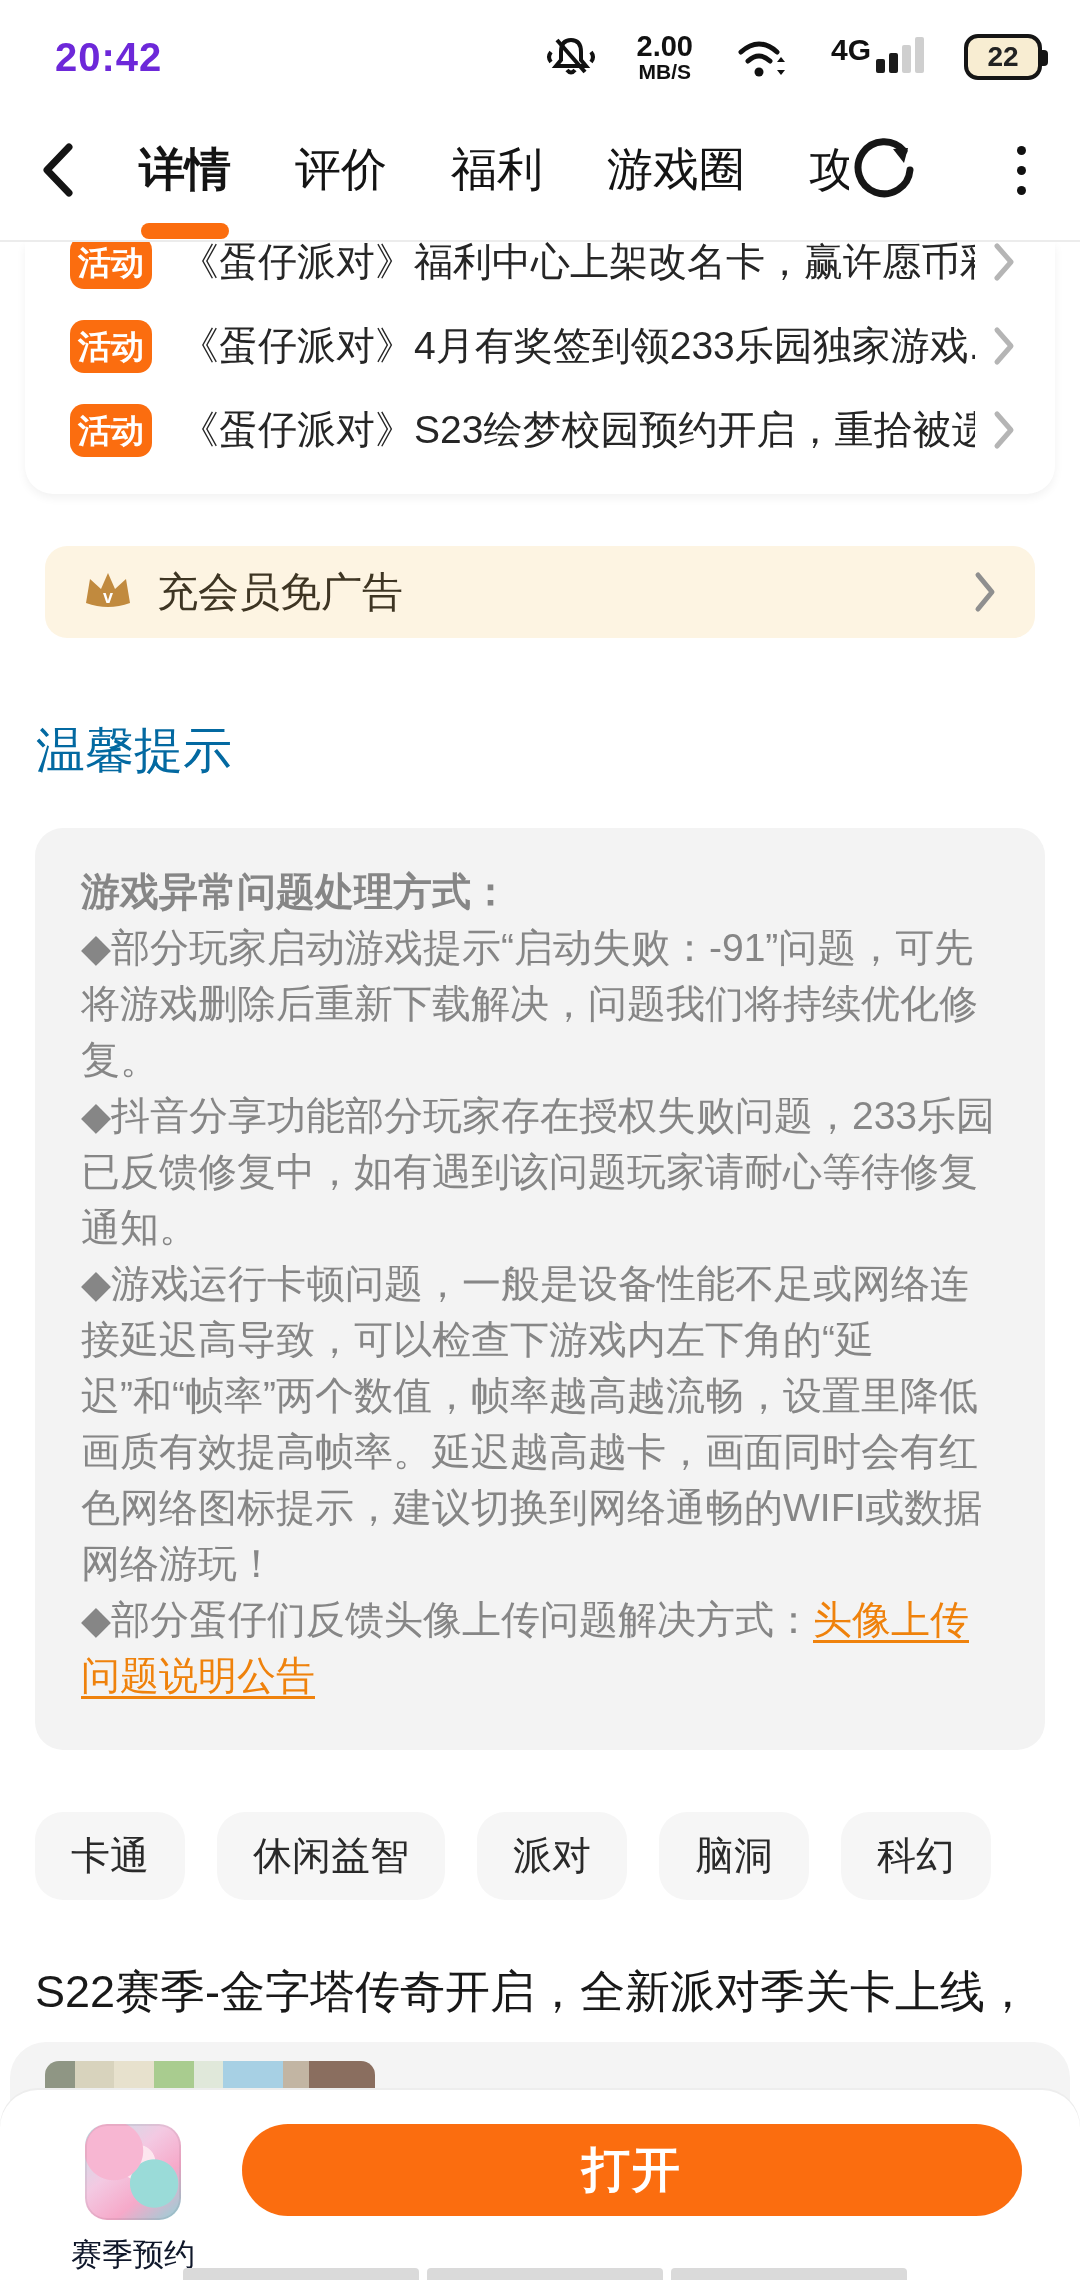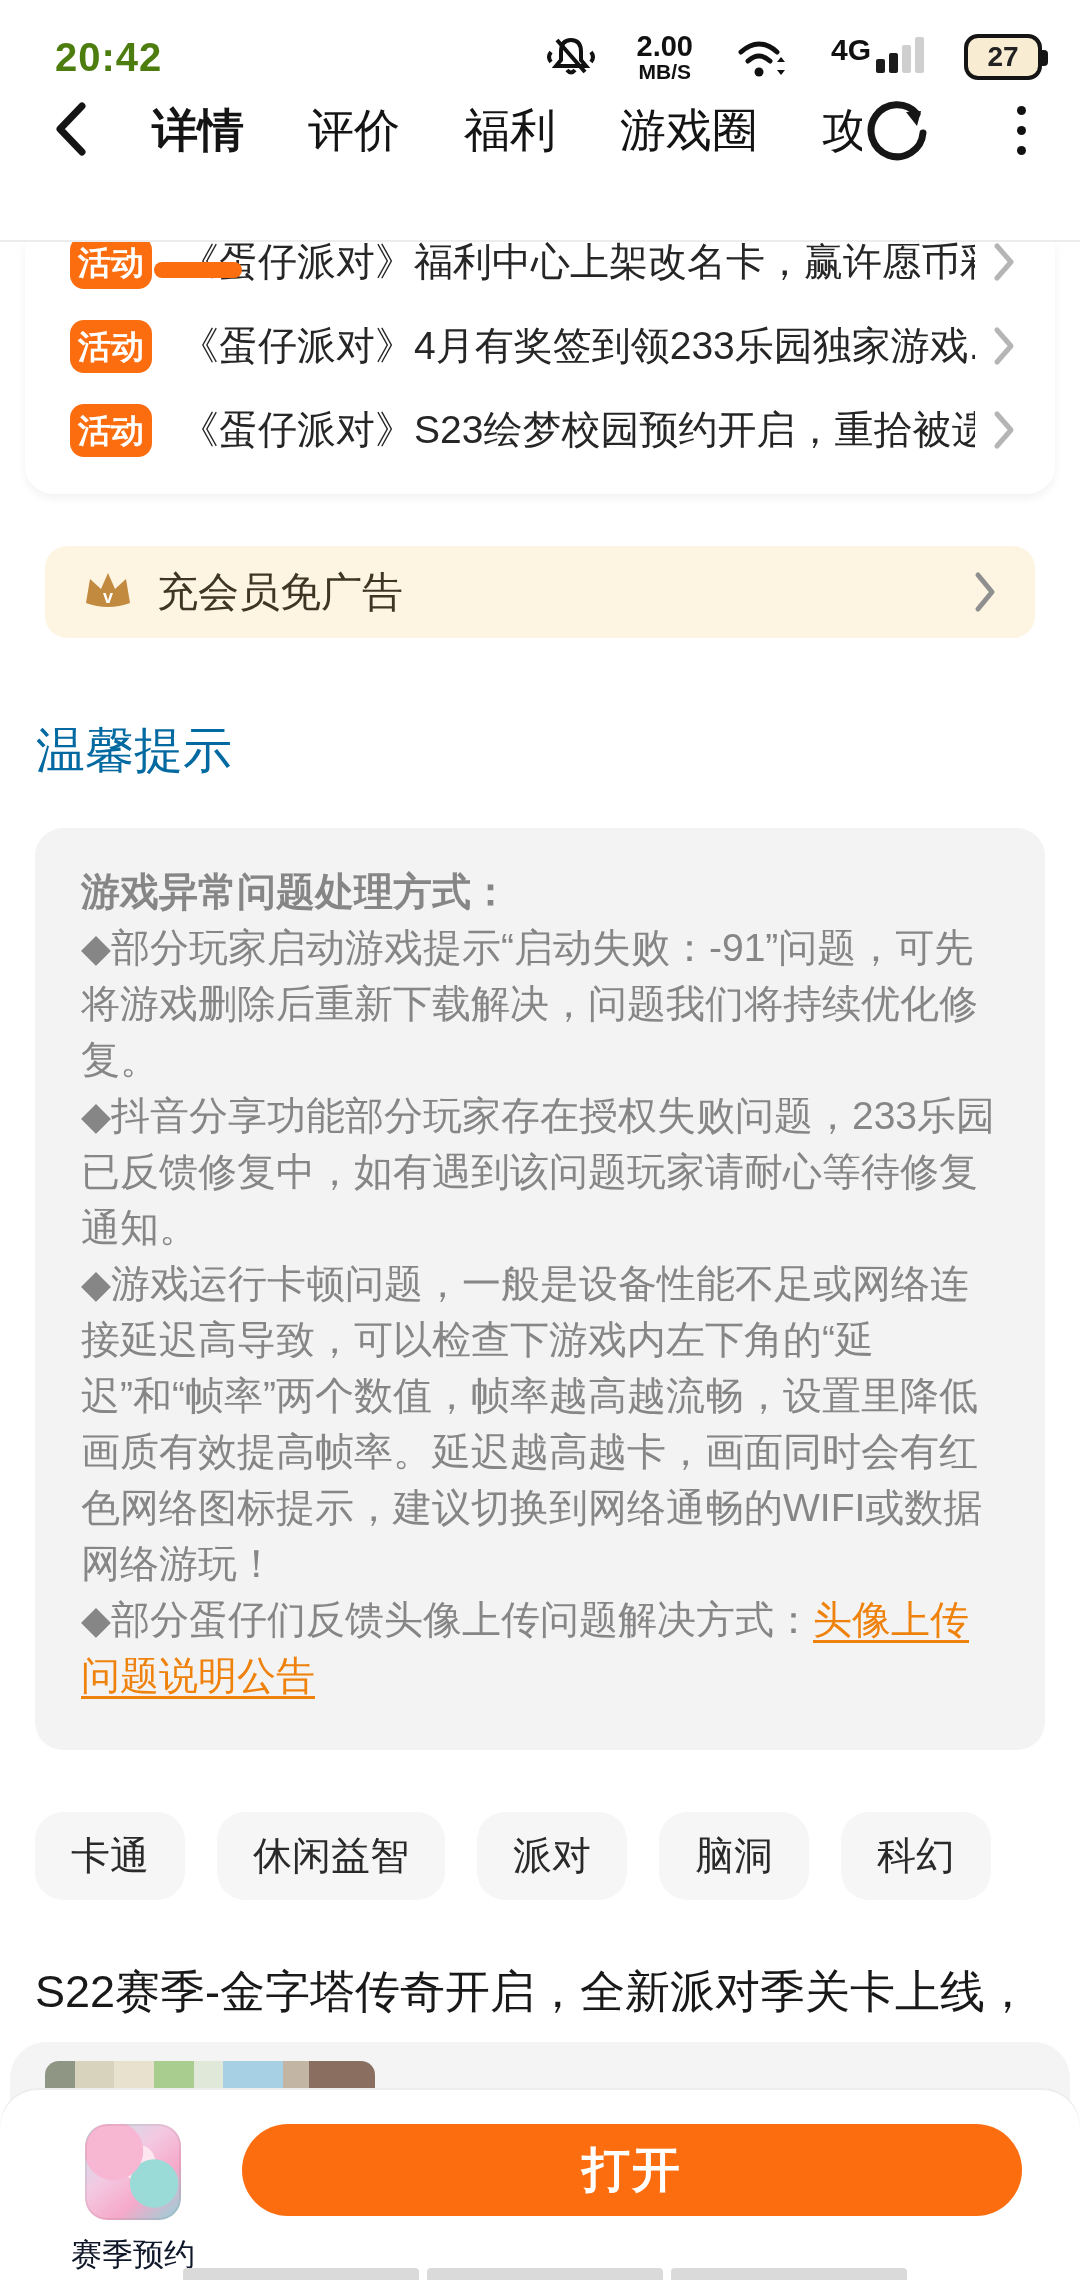--- a/index.html
+++ b/index.html
@@ -3,36 +3,36 @@
 <meta charset="utf-8">
 <style>
   * { margin:0; padding:0; box-sizing:border-box; }
   html,body { width:1080px; height:2280px; }
   body {
     font-family:"Liberation Sans","DejaVu Sans",sans-serif;
     background:#ffffff; color:#1a1a1a; position:relative; overflow:hidden;
   }
   
   .statusbar { height:100px; display:flex; align-items:center; padding:14px 38px 0 55px; background:#fff; position:relative; z-index:20; }
-  .time { font-size:40px; font-weight:700; color:#4d7c0f; letter-spacing:1px; }
+  .time { font-size:40px; font-weight:700; color:#6d28d9; letter-spacing:1px; }
   .status-right { margin-left:auto; display:flex; align-items:center; gap:40px; }
   .speed { text-align:center; line-height:1.02; }
   .speed .v { font-size:29px; font-weight:700; color:#111; }
   .speed .u { font-size:21px; font-weight:700; color:#111; }
   .netgrp { display:flex; align-items:flex-end; gap:5px; }
   .net-label { font-size:30px; font-weight:700; color:#111; line-height:1; margin-bottom:14px; }
   .bars { display:flex; align-items:flex-end; gap:4px; padding-bottom:6px; }
   .bars i { display:block; width:9px; border-radius:2px; }
   .b1{height:14px;background:#1b1b1b}.b2{height:20px;background:#1b1b1b}
   .b3{height:28px;background:#cfcfcf}.b4{height:36px;background:#cfcfcf}
   .battery { width:78px; height:46px; border:4px solid #151515; border-radius:14px; background:#f8edd2; display:flex; align-items:center; justify-content:center; position:relative; }
   .battery::after { content:""; position:absolute; right:-10px; top:12px; width:7px; height:16px; background:#151515; border-radius:0 4px 4px 0; }
   .battery span { font-size:28px; font-weight:600; color:#222; }
   
-  .navbar { height:142px; background:#fff; display:flex; padding:0 44px 0 50px; border-bottom:2px solid #ececec; position:relative; z-index:20; }
+  .navbar { height:142px; background:#fff; display:flex; align-items:center; padding:0 44px 0 37px; border-bottom:2px solid #ececec; position:relative; z-index:20; }
   .back { margin-right:62px; display:flex; }
   .tab { font-size:46px; color:#141414; margin-right:64px; position:relative; white-space:nowrap; }
   .tab.active { font-weight:700; }
   .tab-underline { position:absolute; left:50%; transform:translateX(-50%); bottom:-38px; width:88px; height:16px; border-radius:9px; background:#fb6d0f; }
   .tab.clipped { width:40px; overflow:hidden; margin-right:4px; }
   .share { display:flex; margin-right:30px; background:#fff; }
   .kebab { margin-left:auto; display:flex; flex-direction:column; gap:11px; padding:6px 10px; }
   .kebab i { width:9px; height:9px; border-radius:50%; background:#111; }
   
   .activity-card { margin:0 25px; background:#fff; border-radius:0 0 28px 28px; padding:0 38px 24px 45px; box-shadow:0 4px 10px rgba(0,0,0,.055); overflow:hidden; }
@@ -110,21 +110,21 @@
     <span class="netgrp">
       <span class="net-label">4G</span>
       <span class="bars">
           <i class="b1"></i>
           <i class="b2"></i>
           <i class="b3"></i>
           <i class="b4"></i>
         </span>
     </span>
     <span class="battery">
-      <span>27</span>
+      <span>22</span>
     </span>
   </div>
 </div>
 
 <div class="navbar">
   <span class="back">
     <svg width="40" height="58" viewBox="0 0 40 58">
         <polyline points="32,6 10,29 32,52" fill="none" stroke="#141414" stroke-width="7" stroke-linecap="round" stroke-linejoin="round"></polyline>
       </svg>
   </span>

